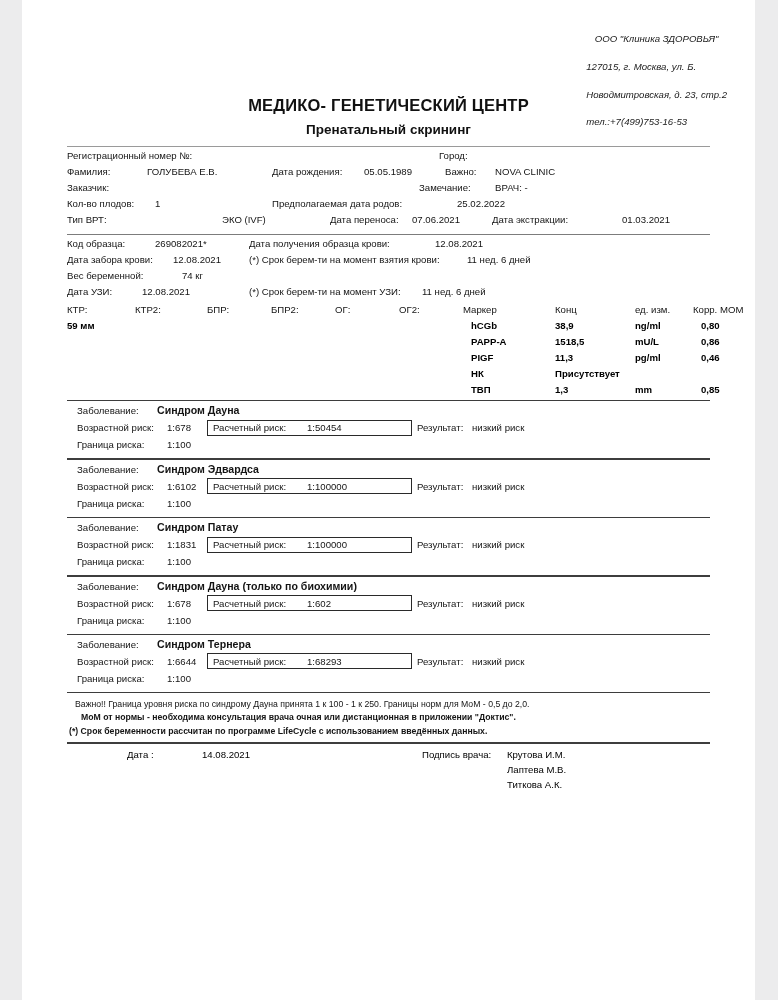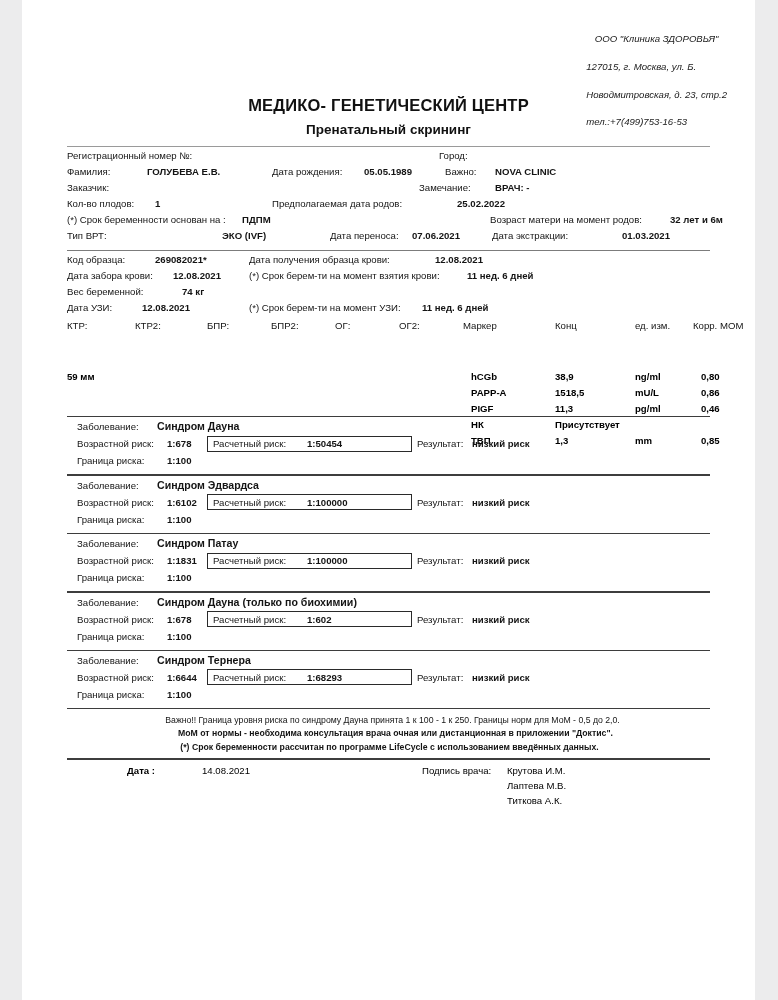--- a/index.html
+++ b/index.html
@@ -57,26 +57,26 @@
   }
 
   
   .rule { height: 1px; background: #7c7c7c; margin: 0 45px; }
   .rule.dark { background: #3d3d3d; height: 1.4px; }
   .rule.thin { background: #9a9a9a; }
 
   .sec { position: relative; margin: 0 45px; }
   .row { position: relative; height: 16px; font-size: 9.6px; color: #141414; }
   .lb { position: absolute; white-space: nowrap; }
-  .vl { position: absolute; white-space: nowrap; font-weight: bold; }
+  .vl { position: absolute; white-space: nowrap; font-weight: normal; }
 
   
   .mk { position: absolute; white-space: nowrap; font-size: 9.6px; }
   .mk.h { color: #141414; }
-  .mk.b { font-weight: bold; margin-top: 35px; }
+  .mk.b { font-weight: bold; }
 
   
   .dis { position: relative; margin: 0 45px; }
   .dis .row { height: 17px; }
   .calcbox {
     position: absolute; left: 140px; top: -2.5px;
     width: 205px; height: 16px;
     border: 1.1px solid #2a2a2a;
   }
   .dname { font-size: 10.6px; font-weight: bold; }
@@ -130,26 +130,20 @@
         <span class="lb" style="left:352px;">Замечание:</span>
         <span class="vl" style="left:428px;">ВРАЧ: -</span>
       </div>
       <div class="row">
         <span class="lb" style="left:0;">Кол-во плодов:</span>
         <span class="vl" style="left:88px;">1</span>
         <span class="lb" style="left:205px;">Предполагаемая дата родов:</span>
         <span class="vl" style="left:390px;">25.02.2022</span>
       </div>
       <div class="row">
-        <span class="lb" style="left:0;">(*) Срок беременности основан на :</span>
-        <span class="vl" style="left:175px;">ПДПМ</span>
-        <span class="lb" style="left:423px;">Возраст матери на момент родов:</span>
-        <span class="vl" style="left:603px;">32 лет и 6м</span>
-      </div>
-      <div class="row">
         <span class="lb" style="left:0;">Тип ВРТ:</span>
         <span class="vl" style="left:155px;">ЭКО (IVF)</span>
         <span class="lb" style="left:263px;">Дата переноса:</span>
         <span class="vl" style="left:345px;">07.06.2021</span>
         <span class="lb" style="left:425px;">Дата экстракции:</span>
         <span class="vl" style="left:555px;">01.03.2021</span>
       </div>
     </div>
 
     <div class="rule" style="margin-top:4px;"></div>
@@ -326,21 +320,21 @@
         <span class="lb" style="left:350px;">Результат:</span>
         <span class="vl" style="left:405px;">низкий риск</span>
       </div>
       <div class="row">
         <span class="lb" style="left:10px;">Граница риска:</span>
         <span class="vl" style="left:100px;">1:100</span>
       </div>
     </div>
     <div class="rule dark" style="margin-top:2px;"></div>
 
-    <div class="note" style="padding-top:5px;text-align:center;">
+    <div class="note" style="padding-top:5px;">
       <div style="padding-left:8px;">Важно!! Граница уровня риска по синдрому Дауна принята 1 к 100 - 1 к 250. Границы норм для МоМ - 0,5 до 2,0.</div>
       <div style="padding-left:14px;"><b>МоМ от нормы - необходима консультация врача очная или дистанционная в приложении "Доктис".</b></div>
       <div style="padding-left:2px; margin-top:1px;"><b>(*) Срок беременности рассчитан по программе LifeCycle с использованием введённых данных.</b></div>
     </div>
 
     <div class="rule dark" style="margin-top:4px;"></div>
 
     <div class="sign" style="padding-top:5px;">
       <span class="vl" style="left:60px; top:5px;">Дата :</span>
       <span style="position:absolute; left:135px; top:5px;">14.08.2021</span>

